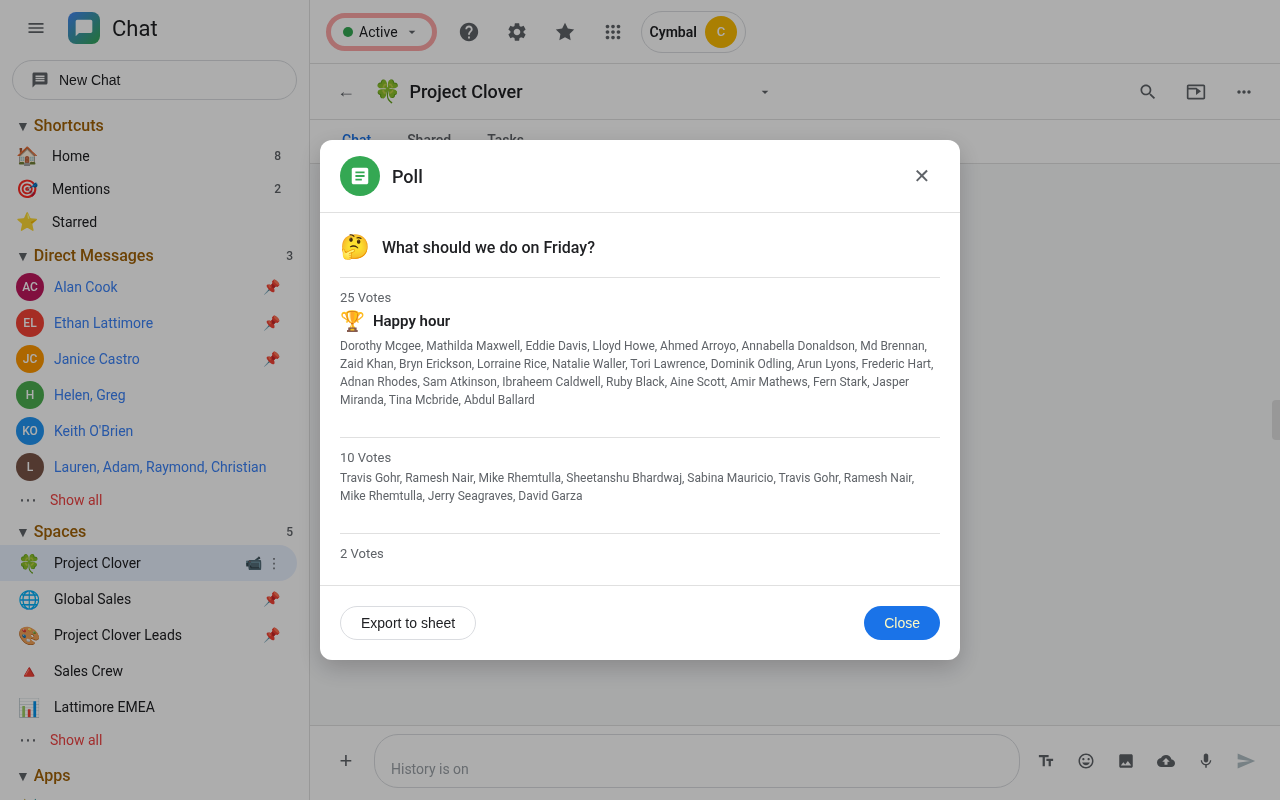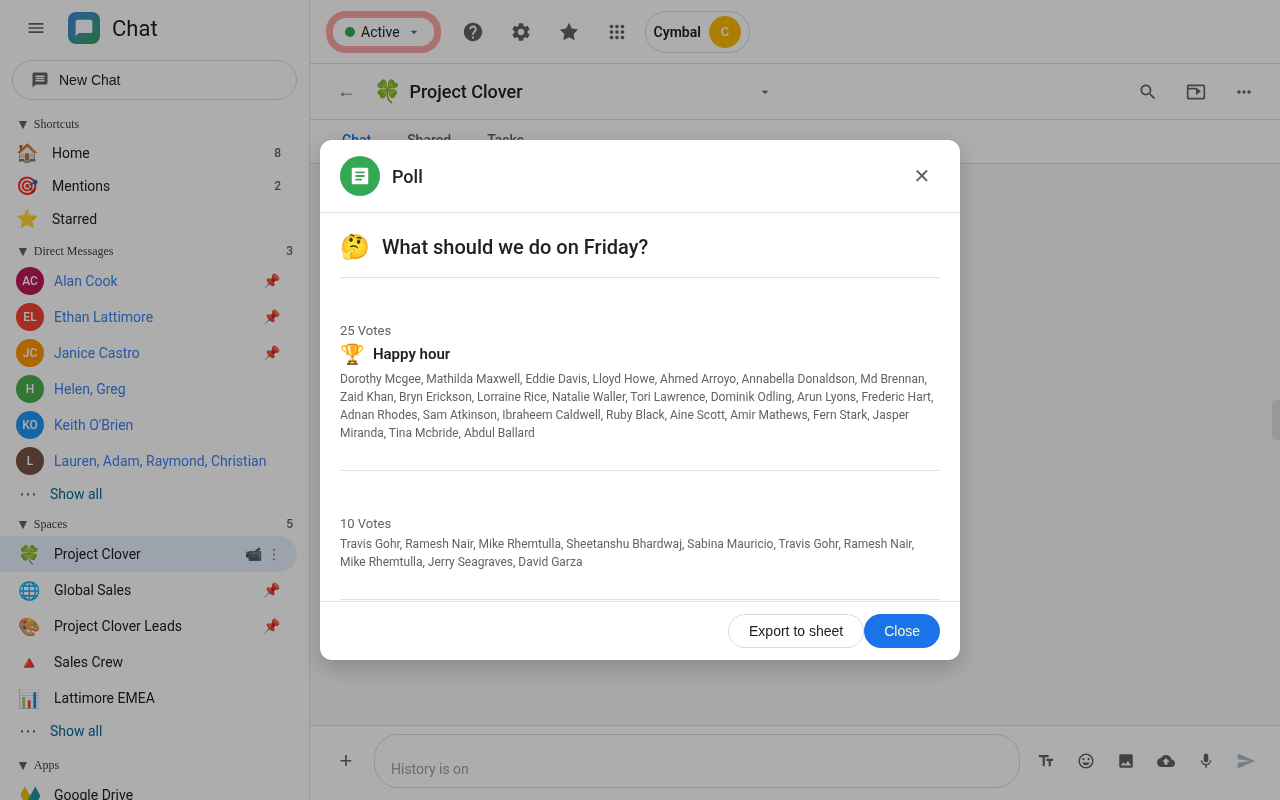--- a/index.html
+++ b/index.html
@@ -71,25 +71,24 @@
       gap: 4px;
     }
 
     .section-header .chevron {
       color: #5f6368;
       font-size: 14px;
       transition: transform 0.2s;
     }
 
     .section-title {
-      font-size: 12px;
-      font-weight: 500;
-      color: #404040;
+      font-size: 16px;
+      font-weight: 500;
+      color: #a16207;
       flex: 1;
-      font-family: Liberation Serif, serif;
     }
 
     .section-badge {
       font-size: 12px;
       color: #5f6368;
       font-weight: 500;
     }
 
     .nav-item {
       display: flex;
@@ -148,21 +147,21 @@
     .space-action-icon { font-size: 14px; color: #5f6368; cursor: pointer; }
 
     .show-all {
       display: flex;
       align-items: center;
       padding: 4px 16px;
       cursor: pointer;
       gap: 10px;
       height: 36px;
     }
-    .show-all-label { font-size: 14px; color: #0369a1; }
+    .show-all-label { font-size: 14px; color: #ef4444; }
 
     .apps-section { margin-top: 4px; }
 
     
     .main {
       flex: 1;
       display: flex;
       flex-direction: column;
       background: #f8f9fa;
       position: relative;
@@ -277,21 +276,21 @@
       width: 100%;
     }
 
     
     .status-badge {
       display: flex;
       align-items: center;
       gap: 6px;
       padding: 6px 12px;
       border-radius: 20px;
-      border: 7px solid #fca5a5;
+      border: 5px solid #fca5a5;
       cursor: pointer;
       background: #fff;
     }
 
     .status-dot {
       width: 10px; height: 10px;
       border-radius: 50%;
       background: #34a853;
     }
 
@@ -405,39 +404,38 @@
     .poll-question {
       display: flex;
       align-items: center;
       gap: 12px;
       margin-bottom: 16px;
     }
 
     .poll-emoji { font-size: 24px; }
 
     .poll-question-text {
-      font-size: 20px;
+      font-size: 16px;
       color: #202124;
       font-weight: 500;
       text-align: right;
     }
 
     .poll-option {
       margin-bottom: 16px;
       padding: 12px 0;
       border-top: 1px solid #e0e0e0;
     }
 
     .poll-option:first-child { border-top: none; margin-top: 0; }
 
     .poll-votes {
       font-size: 13px;
       color: #5f6368;
       margin-bottom: 4px;
-      margin-top: 33px;
     }
 
     .poll-option-header {
       display: flex;
       align-items: center;
       gap: 8px;
       margin-bottom: 4px;
     }
 
     .poll-trophy { font-size: 20px; }
@@ -449,22 +447,22 @@
     }
 
     .poll-voters {
       font-size: 12px;
       color: #5f6368;
       line-height: 1.5;
     }
 
     .modal-footer {
       display: flex;
-      justify-content: flex-end;
-      padding: 12px 20px;
+      justify-content: space-between;
+      padding: 20px 20px;
       gap: 0;
       border-top: 1px solid #e0e0e0;
     }
 
     .btn-export {
       padding: 8px 20px;
       border-radius: 20px;
       border: 1px solid #dadce0;
       background: #fff;
       font-size: 14px;

